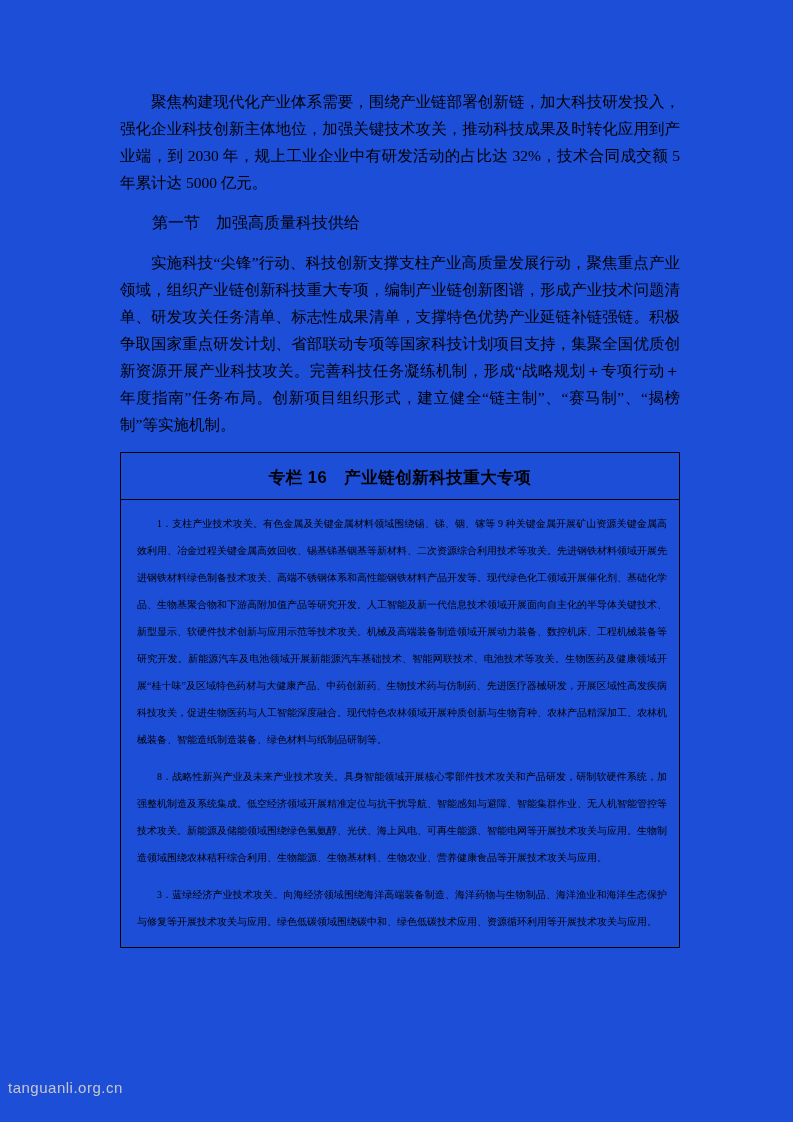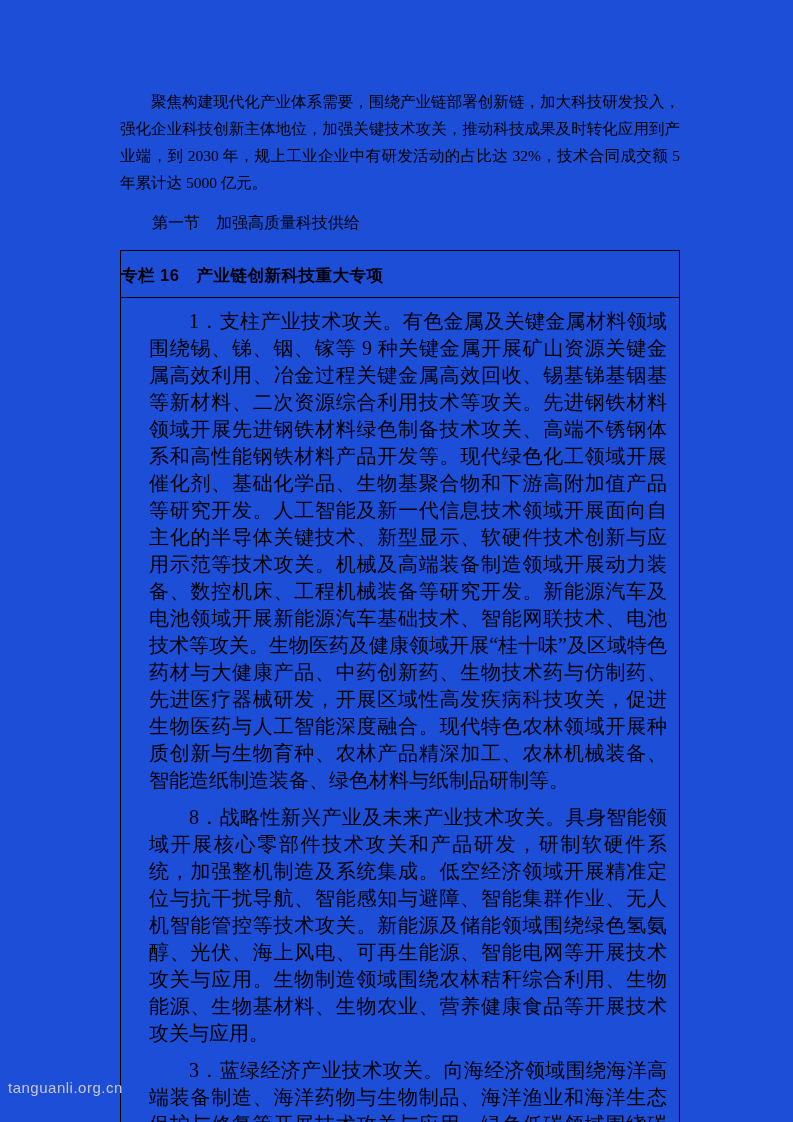--- a/index.html
+++ b/index.html
@@ -41,34 +41,35 @@
     text-indent: 2em;
     font-family: "Liberation Serif", "DejaVu Serif", serif;
   }
   .box {
     border: 1px solid #000000;
     margin: 14px 0 12px 0;
     padding: 0;
     box-sizing: border-box;
   }
   .box-title {
+    text-align: center;
     font-weight: bold;
     font-size: 16.5px;
     line-height: 30px;
     padding: 9px 0 7px 0;
     font-family: "Liberation Sans", "DejaVu Sans", sans-serif;
     border-bottom: 1px solid #000000;
     letter-spacing: 0.5px;
   }
   .box-body {
     padding: 10px 12px 10px 12px;
   }
   .box-body p {
-    margin: 0 0 10px 16px;
-    font-size: 20px;
+    margin: 0 0 10px 4px;
+    font-size: 10px;
     line-height: 27px;
     text-align: justify;
     text-justify: inter-ideograph;
     text-indent: 2em;
   }
   .box-body p:last-child {
     margin-bottom: 2px;
   }
   .watermark {
     position: absolute;
@@ -83,20 +84,21 @@
 </head>
 <body>
 
 <div class="page">
   <div class="content">
 
     <p class="para">聚焦构建现代化产业体系需要，围绕产业链部署创新链，加大科技研发投入，强化企业科技创新主体地位，加强关键技术攻关，推动科技成果及时转化应用到产业端，到 2030 年，规上工业企业中有研发活动的占比达 32%，技术合同成交额 5 年累计达 5000 亿元。</p>
 
     <p class="heading">第一节　加强高质量科技供给</p>
 
+    <p class="para">实施科技“尖锋”行动、科技创新支撑支柱产业高质量发展行动，聚焦重点产业领域，组织产业链创新科技重大专项，编制产业链创新图谱，形成产业技术问题清单、研发攻关任务清单、标志性成果清单，支撑特色优势产业延链补链强链。积极争取国家重点研发计划、省部联动专项等国家科技计划项目支持，集聚全国优质创新资源开展产业科技攻关。完善科技任务凝练机制，形成“战略规划＋专项行动＋年度指南”任务布局。创新项目组织形式，建立健全“链主制”、“赛马制”、“揭榜制”等实施机制。</p>
 
     <div class="box">
       <div class="box-title">专栏 16　产业链创新科技重大专项</div>
       <div class="box-body">
         <p>1．支柱产业技术攻关。有色金属及关键金属材料领域围绕锡、锑、铟、镓等 9 种关键金属开展矿山资源关键金属高效利用、冶金过程关键金属高效回收、锡基锑基铟基等新材料、二次资源综合利用技术等攻关。先进钢铁材料领域开展先进钢铁材料绿色制备技术攻关、高端不锈钢体系和高性能钢铁材料产品开发等。现代绿色化工领域开展催化剂、基础化学品、生物基聚合物和下游高附加值产品等研究开发。人工智能及新一代信息技术领域开展面向自主化的半导体关键技术、新型显示、软硬件技术创新与应用示范等技术攻关。机械及高端装备制造领域开展动力装备、数控机床、工程机械装备等研究开发。新能源汽车及电池领域开展新能源汽车基础技术、智能网联技术、电池技术等攻关。生物医药及健康领域开展“桂十味”及区域特色药材与大健康产品、中药创新药、生物技术药与仿制药、先进医疗器械研发，开展区域性高发疾病科技攻关，促进生物医药与人工智能深度融合。现代特色农林领域开展种质创新与生物育种、农林产品精深加工、农林机械装备、智能造纸制造装备、绿色材料与纸制品研制等。</p>
         <p>8．战略性新兴产业及未来产业技术攻关。具身智能领域开展核心零部件技术攻关和产品研发，研制软硬件系统，加强整机制造及系统集成。低空经济领域开展精准定位与抗干扰导航、智能感知与避障、智能集群作业、无人机智能管控等技术攻关。新能源及储能领域围绕绿色氢氨醇、光伏、海上风电、可再生能源、智能电网等开展技术攻关与应用。生物制造领域围绕农林秸秆综合利用、生物能源、生物基材料、生物农业、营养健康食品等开展技术攻关与应用。</p>
         <p>3．蓝绿经济产业技术攻关。向海经济领域围绕海洋高端装备制造、海洋药物与生物制品、海洋渔业和海洋生态保护与修复等开展技术攻关与应用。绿色低碳领域围绕碳中和、绿色低碳技术应用、资源循环利用等开展技术攻关与应用。</p>
       </div>
     </div>
 

